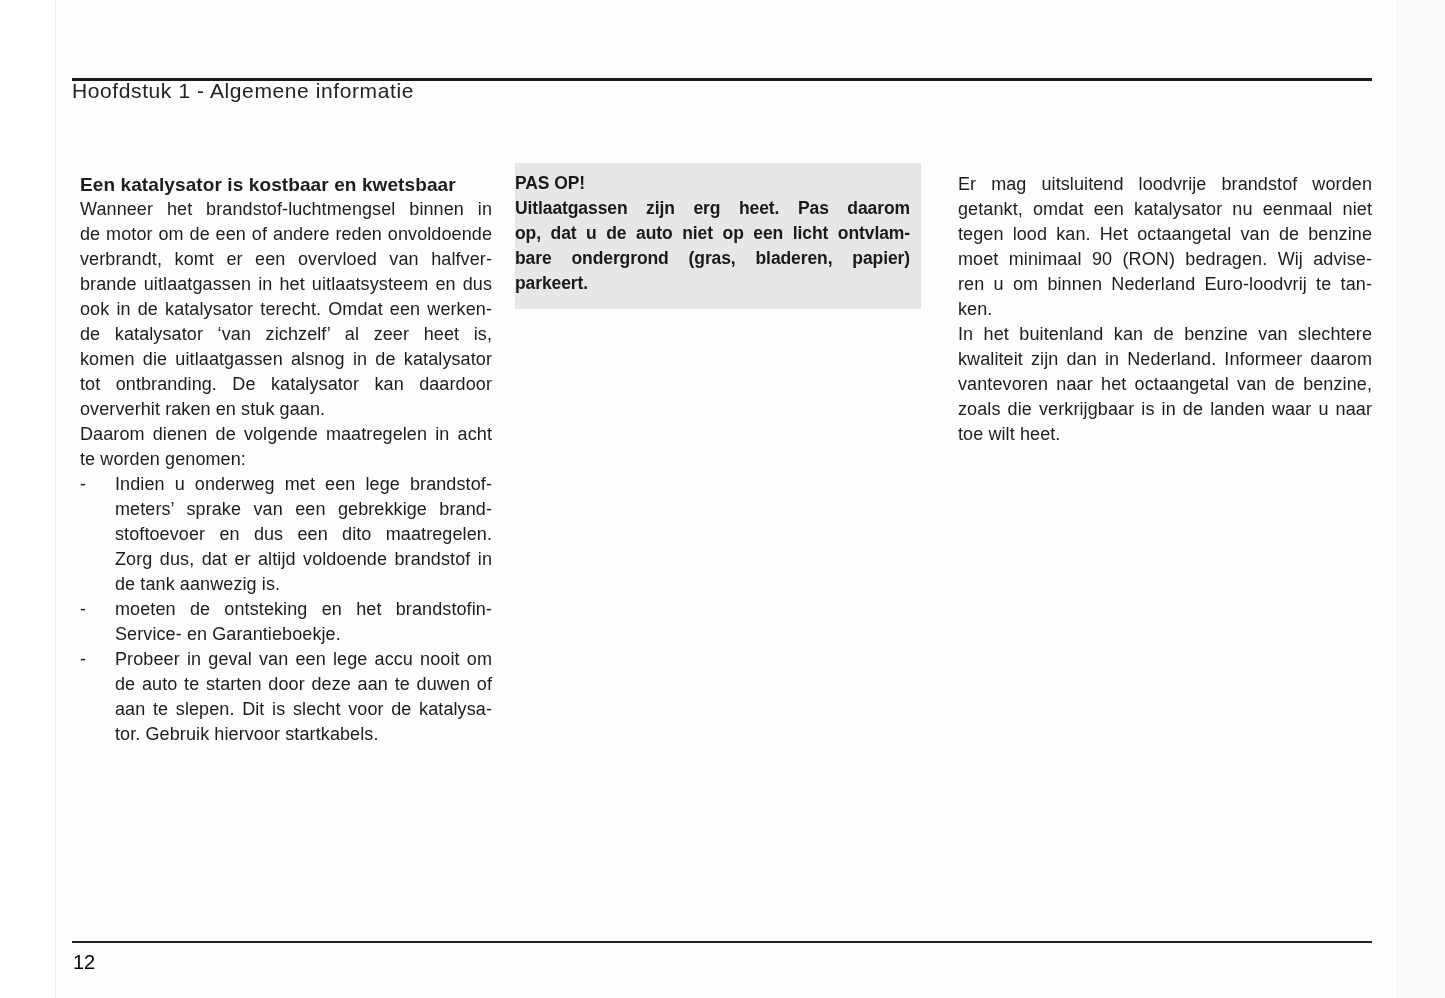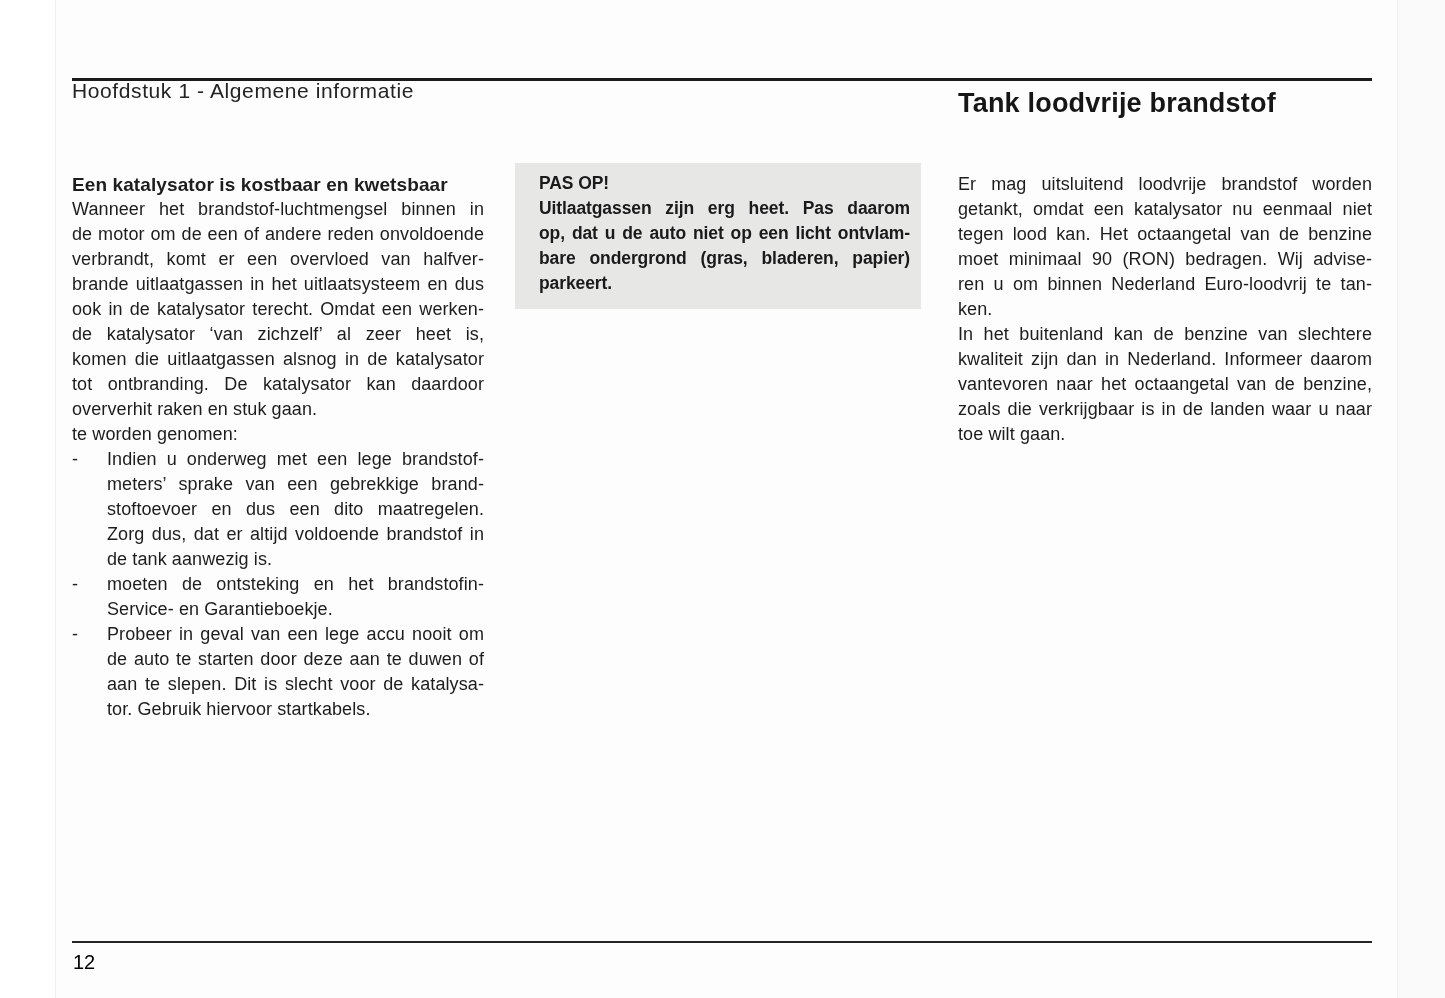--- a/index.html
+++ b/index.html
@@ -60,21 +60,21 @@
     letter-spacing: 0.2px;
     color: #161616;
     white-space: nowrap;
   }
   .col {
     position: absolute;
     font-size: 18px;
     line-height: 25px;
     letter-spacing: 0.1px;
   }
-  .col-left   { left: 72px;  top: 172px; width: 412px; }
+  .col-left   { left: 80px;  top: 172px; width: 412px; }
   .col-right  { left: 958px; top: 172px; width: 414px; }
   .col-heading {
     font-weight: bold;
     font-size: 19px;
     white-space: nowrap;
   }
   .jline { text-align: justify; text-align-last: justify; }
   .jline.last { text-align-last: left; }
   .bullet {
     position: relative;
@@ -84,21 +84,21 @@
     position: absolute;
     left: 0; top: 0;
     width: 20px;
     text-align: left;
   }
   .warning-box {
     position: absolute;
     left: 515px; top: 163px;
     width: 406px;
     box-sizing: border-box;
-    padding: 8px 11px 13px 24px;
+    padding: 8px 11px 13px 0;
     background: #e7e7e6;
     font-weight: bold;
     font-size: 17.5px;
     line-height: 25px;
     letter-spacing: -0.1px;
     color: #1a1a1a;
   }
   .rule-bottom {
     position: absolute;
     left: 72px; top: 941px;
@@ -117,36 +117,36 @@
 
 <div class="page">
 
   <div class="edge-left"></div>
   <div class="edge-right"></div>
 
   <div class="running-header">Hoofdstuk 1 - Algemene informatie</div>
 
   <div class="rule-top"></div>
 
-  <div class="section-title">Tank loodvrije brandstof</div>
 
   <div class="col col-left">
     <div class="col-heading">Een katalysator is kostbaar en kwetsbaar</div>
     <div>
         <div class="jline">Wanneer het brandstof-luchtmengsel binnen in</div>
         <div class="jline">de motor om de een of andere reden onvoldoende</div>
         <div class="jline">verbrandt, komt er een overvloed van halfver-</div>
         <div class="jline">brande uitlaatgassen in het uitlaatsysteem en dus</div>
         <div class="jline">ook in de katalysator terecht. Omdat een werken-</div>
         <div class="jline">de katalysator ‘van zichzelf’ al zeer heet is,</div>
         <div class="jline">komen die uitlaatgassen alsnog in de katalysator</div>
         <div class="jline">tot ontbranding. De katalysator kan daardoor</div>
         <div class="jline last">oververhit raken en stuk gaan.</div>
       </div>
     <div>
+        <div class="jline">Daarom dienen de volgende maatregelen in acht</div>
         <div class="jline last">te worden genomen:</div>
       </div>
 
     <div class="bullet">
       <span class="bullet-marker">-</span>
       <div>
           <div class="jline">Indien u onderweg met een lege brandstof-</div>
           <div class="jline">meters’ sprake van een gebrekkige brand-</div>
           <div class="jline">stoftoevoer en dus een dito maatregelen.</div>
           <div class="jline">Zorg dus, dat er altijd voldoende brandstof in</div>
@@ -190,21 +190,21 @@
         <div class="jline">tegen lood kan. Het octaangetal van de benzine</div>
         <div class="jline">moet minimaal 90 (RON) bedragen. Wij advise-</div>
         <div class="jline">ren u om binnen Nederland Euro-loodvrij te tan-</div>
         <div class="jline last">ken.</div>
       </div>
     <div>
         <div class="jline">In het buitenland kan de benzine van slechtere</div>
         <div class="jline">kwaliteit zijn dan in Nederland. Informeer daarom</div>
         <div class="jline">vantevoren naar het octaangetal van de benzine,</div>
         <div class="jline">zoals die verkrijgbaar is in de landen waar u naar</div>
-        <div class="jline last">toe wilt gaan.</div>
+        <div class="jline last">toe wilt heet.</div>
       </div>
   </div>
 
   <div class="rule-bottom"></div>
 
   <div class="page-number">12</div>
 
 </div>
 
 </body></html>

